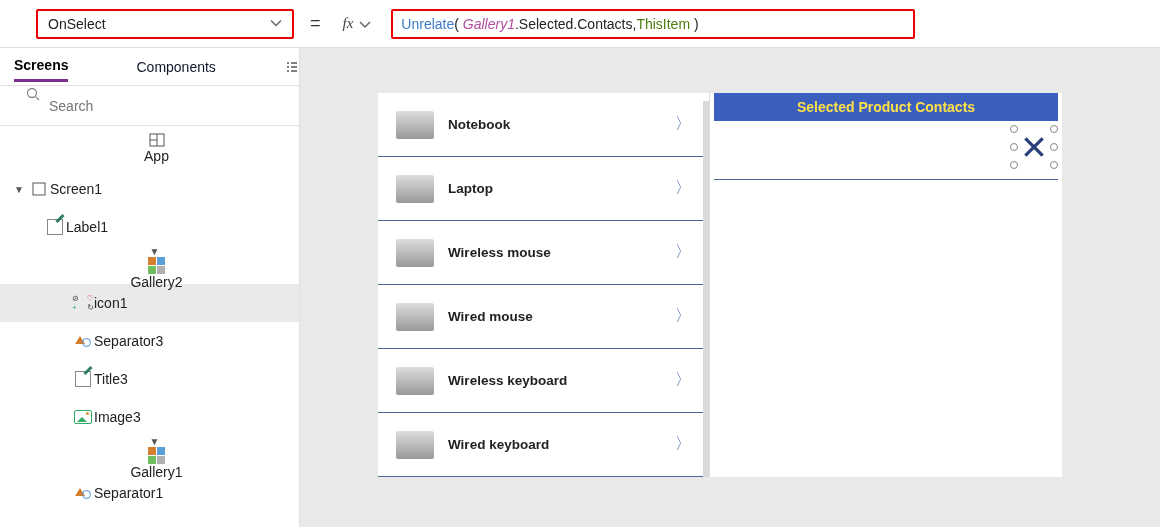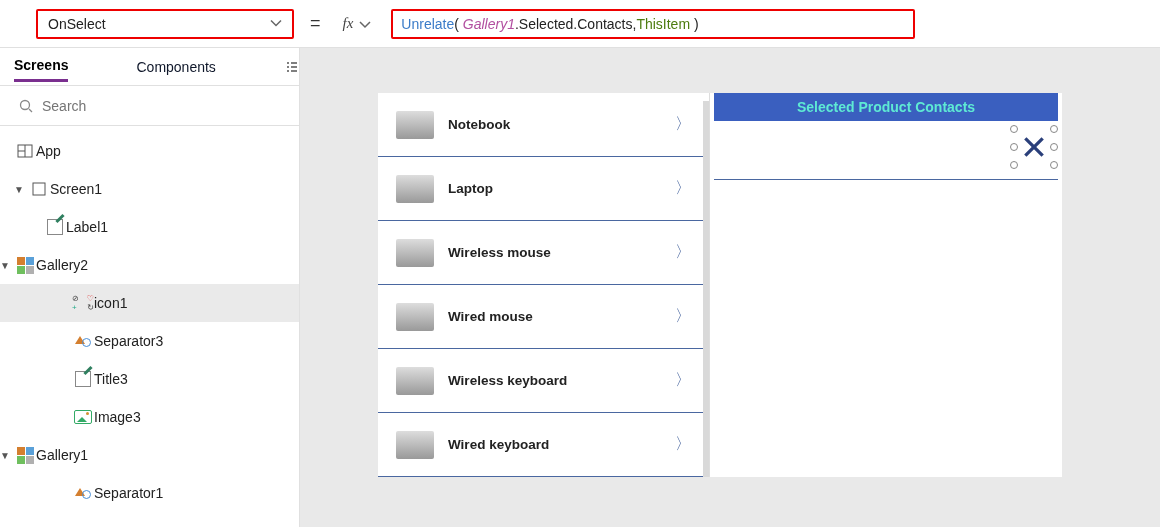--- a/index.html
+++ b/index.html
@@ -19,30 +19,30 @@
   .tok-this { color: #4d7c0f; }
   .tok-paren { color: #222; }
 
   
   .main { display: flex; height: calc(527px - 48px); }
   .left-pane { width: 300px; border-right: 1px solid #e0e0e0; display: flex; flex-direction: column; }
   .tabs { display: flex; align-items: center; height: 38px; border-bottom: 1px solid #e0e0e0; padding: 0 14px; gap: 46px; }
   .tab { padding: 6px 0; margin-right: 22px; font-size: 14px; color: #0f172a; cursor: pointer; }
   .tab.active { color: #000; font-weight: 600; border-bottom: 3px solid #7a2f8f; }
   .tab-tools { margin-left: auto; display: flex; gap: 12px; color: #555; }
-  .search-row { display: flex; align-items: center; height: 40px; border-bottom: 1px solid #e0e0e0; padding: 0 18px; gap: 8px; color: #888; }
+  .search-row { display: flex; height: 40px; border-bottom: 1px solid #e0e0e0; padding: 0 25px; gap: 8px; color: #888; }
   .search-row input { border: none; outline: none; font-size: 14px; flex: 1; color: #333; }
   .tree { flex: 1; overflow: auto; padding-top: 6px; }
   .node { display: flex; align-items: center; height: 38px; padding-left: 14px; cursor: pointer; }
   .node.selected { background: #eaeaea; }
   .node .caret { width: 14px; color: #555; font-size: 10px; }
   .node .spacer { width: 14px; }
   .node .ico { width: 22px; display: flex; align-items: center; justify-content: center; color: #555; }
   .node .lbl { font-size: 14px; color: #222; }
-  .indent1 { padding-left: 0; }
+  .indent1 { padding-left: 14px; flex-direction: column; }
   .indent2 { padding-left: 44px; }
   .indent3 { padding-left: 72px; }
 
   
   .gal-icon { display: grid; grid-template-columns: 8px 8px; grid-template-rows: 8px 8px; gap: 1px; }
   .gal-icon span:nth-child(1){background:#d47f2f;}
   .gal-icon span:nth-child(2){background:#5aa0d8;}
   .gal-icon span:nth-child(3){background:#6fbf5e;}
   .gal-icon span:nth-child(4){background:#b0b0b0;}
 
@@ -67,21 +67,21 @@
   .canvas { flex: 1; background: #e9e9e9; position: relative; }
   .stage { position: absolute; left: 78px; top: 45px; width: 684px; height: 384px; background: #fff; display: flex; }
   .gallery-left { width: 332px; border-right: 1px solid #ddd; overflow:hidden; position:relative; }
   .gallery-left::after { content:""; position:absolute; right:0; top:8px; bottom:0; width:6px; background:#d9d9d9; }
   .g-row { display:flex; align-items:center; height:64px; border-bottom:1px solid #4a67a0; padding: 0 18px; }
   .g-row .thumb { width:38px; height:28px; background:linear-gradient(#ddd,#999); border-radius:2px; margin-right:14px; }
   .g-row .name { font-weight:600; font-size:13.5px; color:#222; flex:1; }
   .g-row .arrow { color:#4a67a0; font-size:16px; }
 
   .right-col { flex:1; display:flex; flex-direction:column; }
-  .header-bar { height:28px; background:#3a5fbf; color:#5eead4; display:flex; align-items:center; justify-content:center; font-weight:600; font-size:14px; margin:0 4px; }
+  .header-bar { height:28px; background:#3a5fbf; color:#fde047; display:flex; align-items:center; justify-content:center; font-weight:600; font-size:14px; margin:0 4px; }
   .contact-area { flex:1; position:relative; }
   .sel-box { position:absolute; top:8px; right:8px; width:40px; height:36px; }
   .handle { position:absolute; width:8px; height:8px; border:1px solid #888; border-radius:50%; background:#fff; }
   .h-tl{top:-4px;left:-4px;} .h-tr{top:-4px;right:-4px;} .h-bl{bottom:-4px;left:-4px;} .h-br{bottom:-4px;right:-4px;}
   .h-l{top:50%;left:-4px;transform:translateY(-50%);} .h-r{top:50%;right:-4px;transform:translateY(-50%);}
   .x-glyph { width:100%; height:100%; display:flex; align-items:center; justify-content:center; }
   .x-glyph svg { width:26px; height:26px; }
   .sep-line { position:absolute; top:58px; left:4px; right:4px; height:1px; background:#4a67a0; }
 
   

